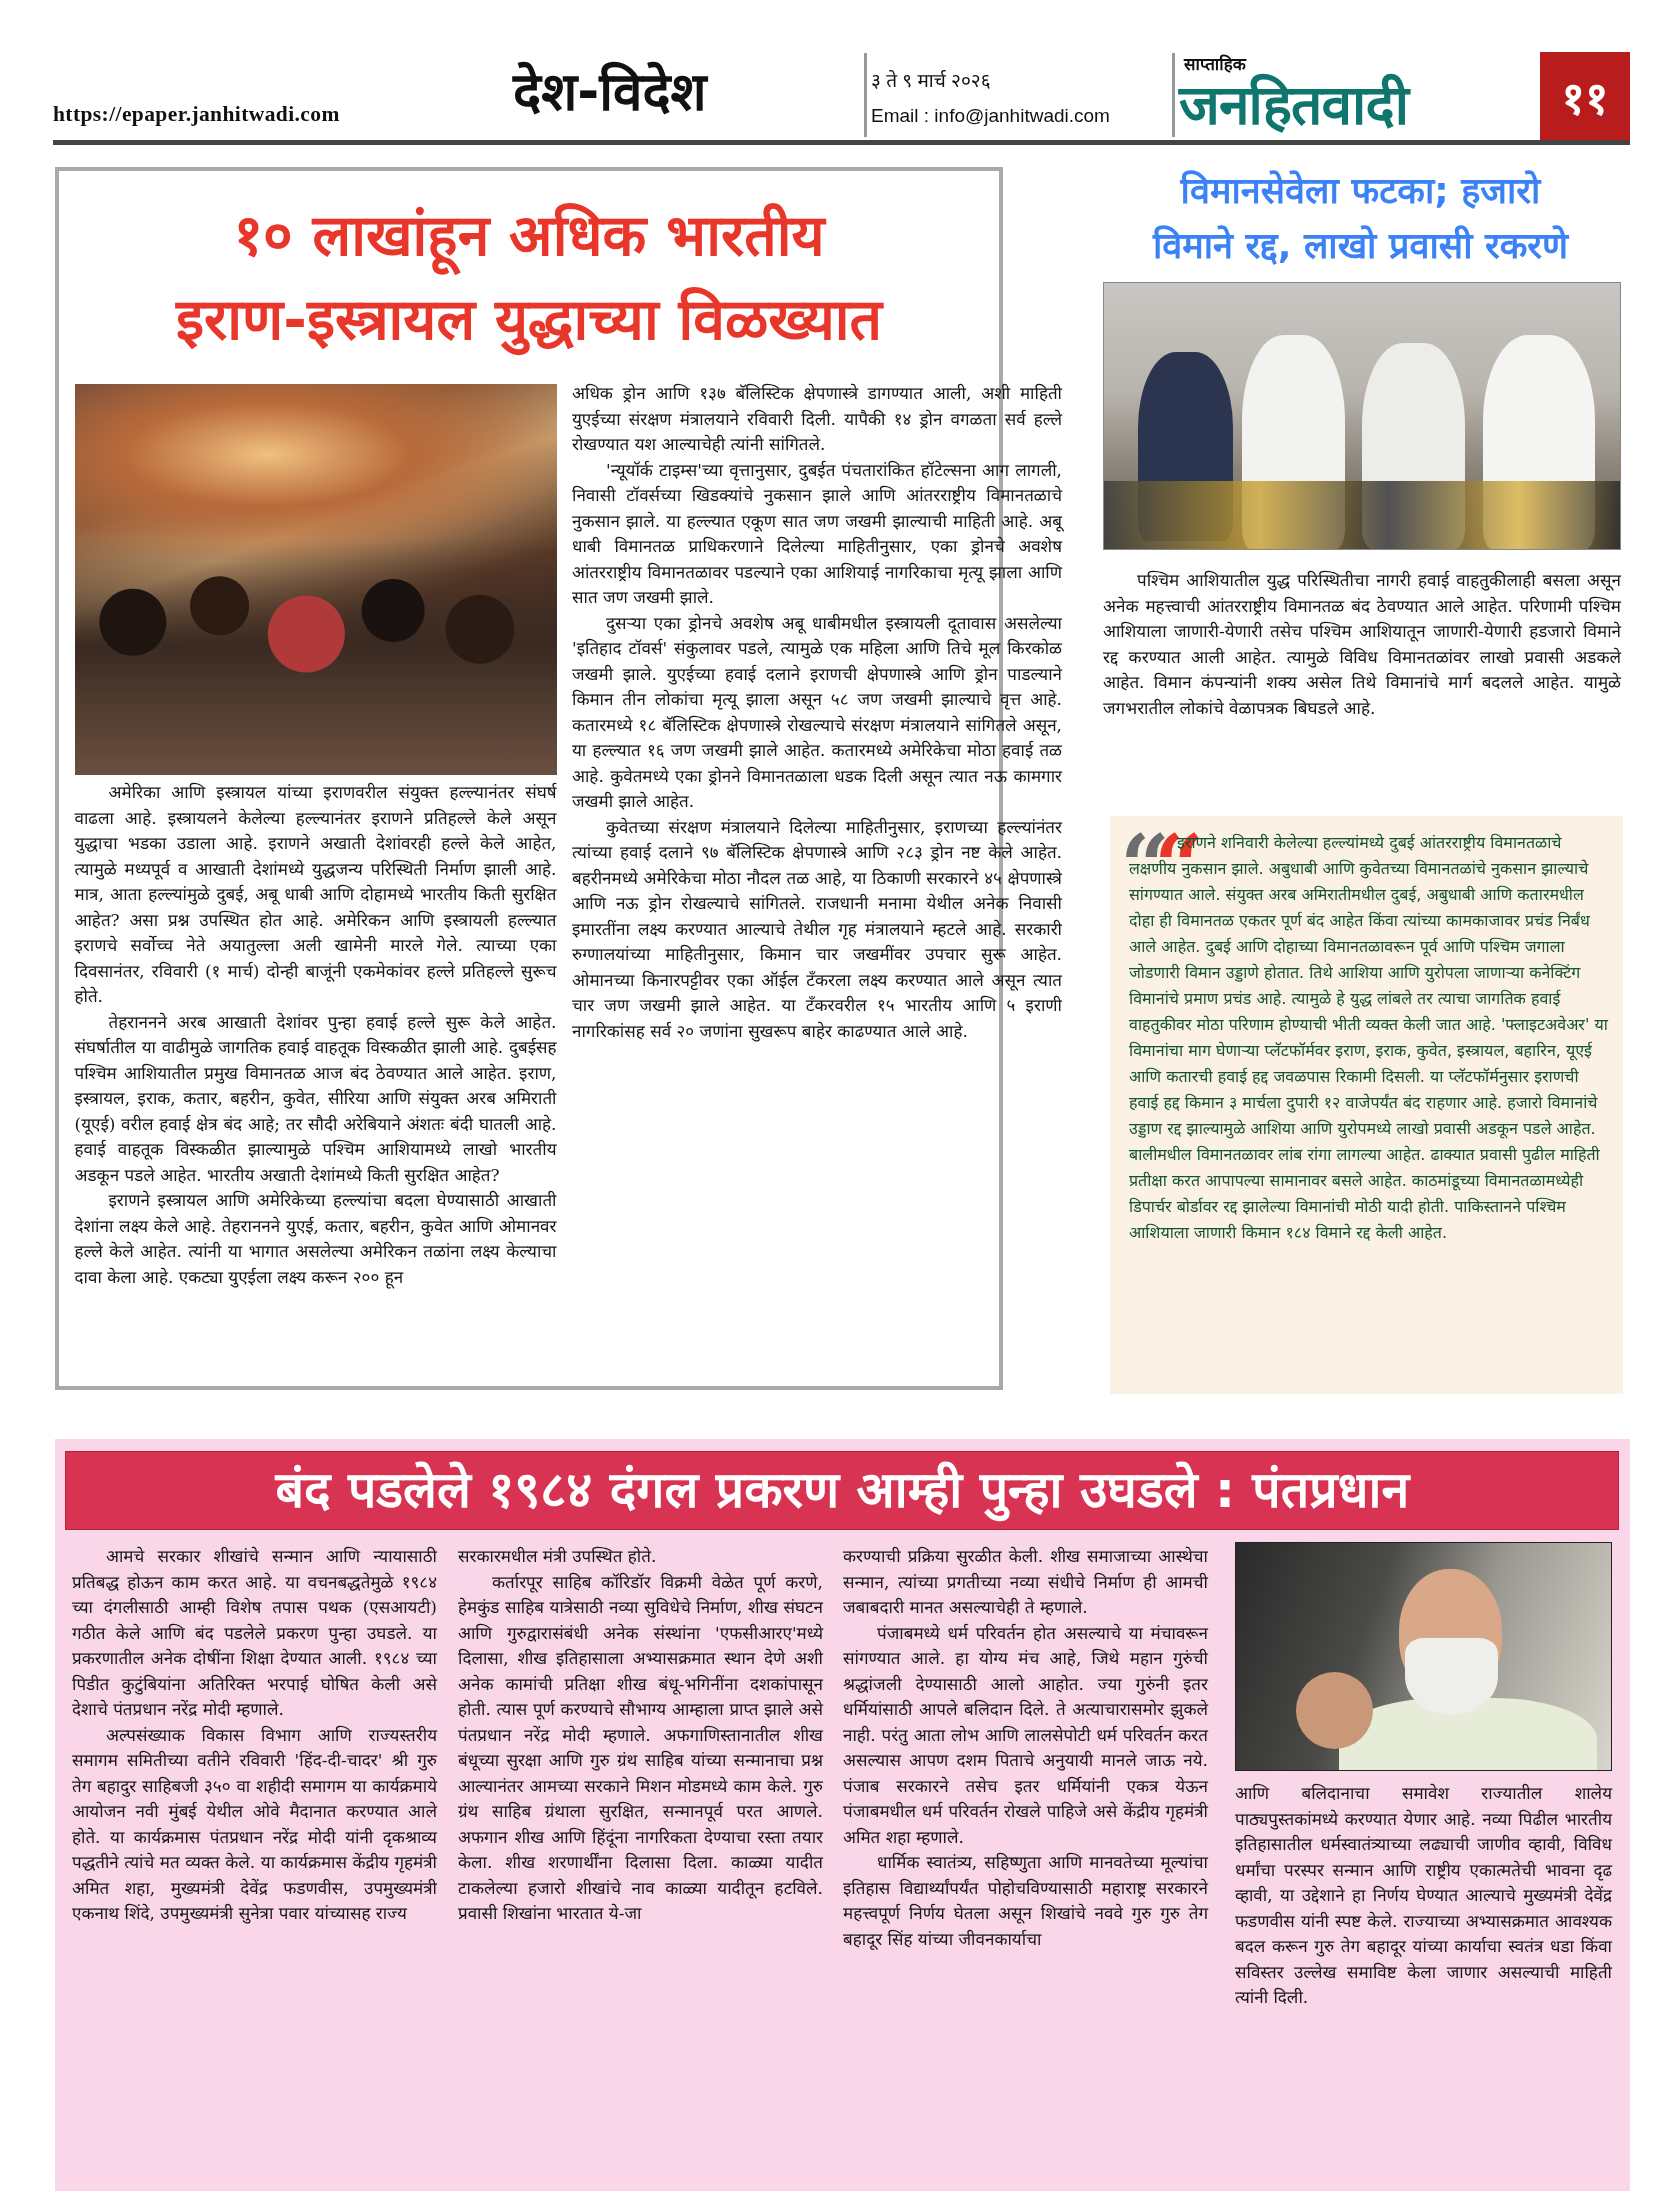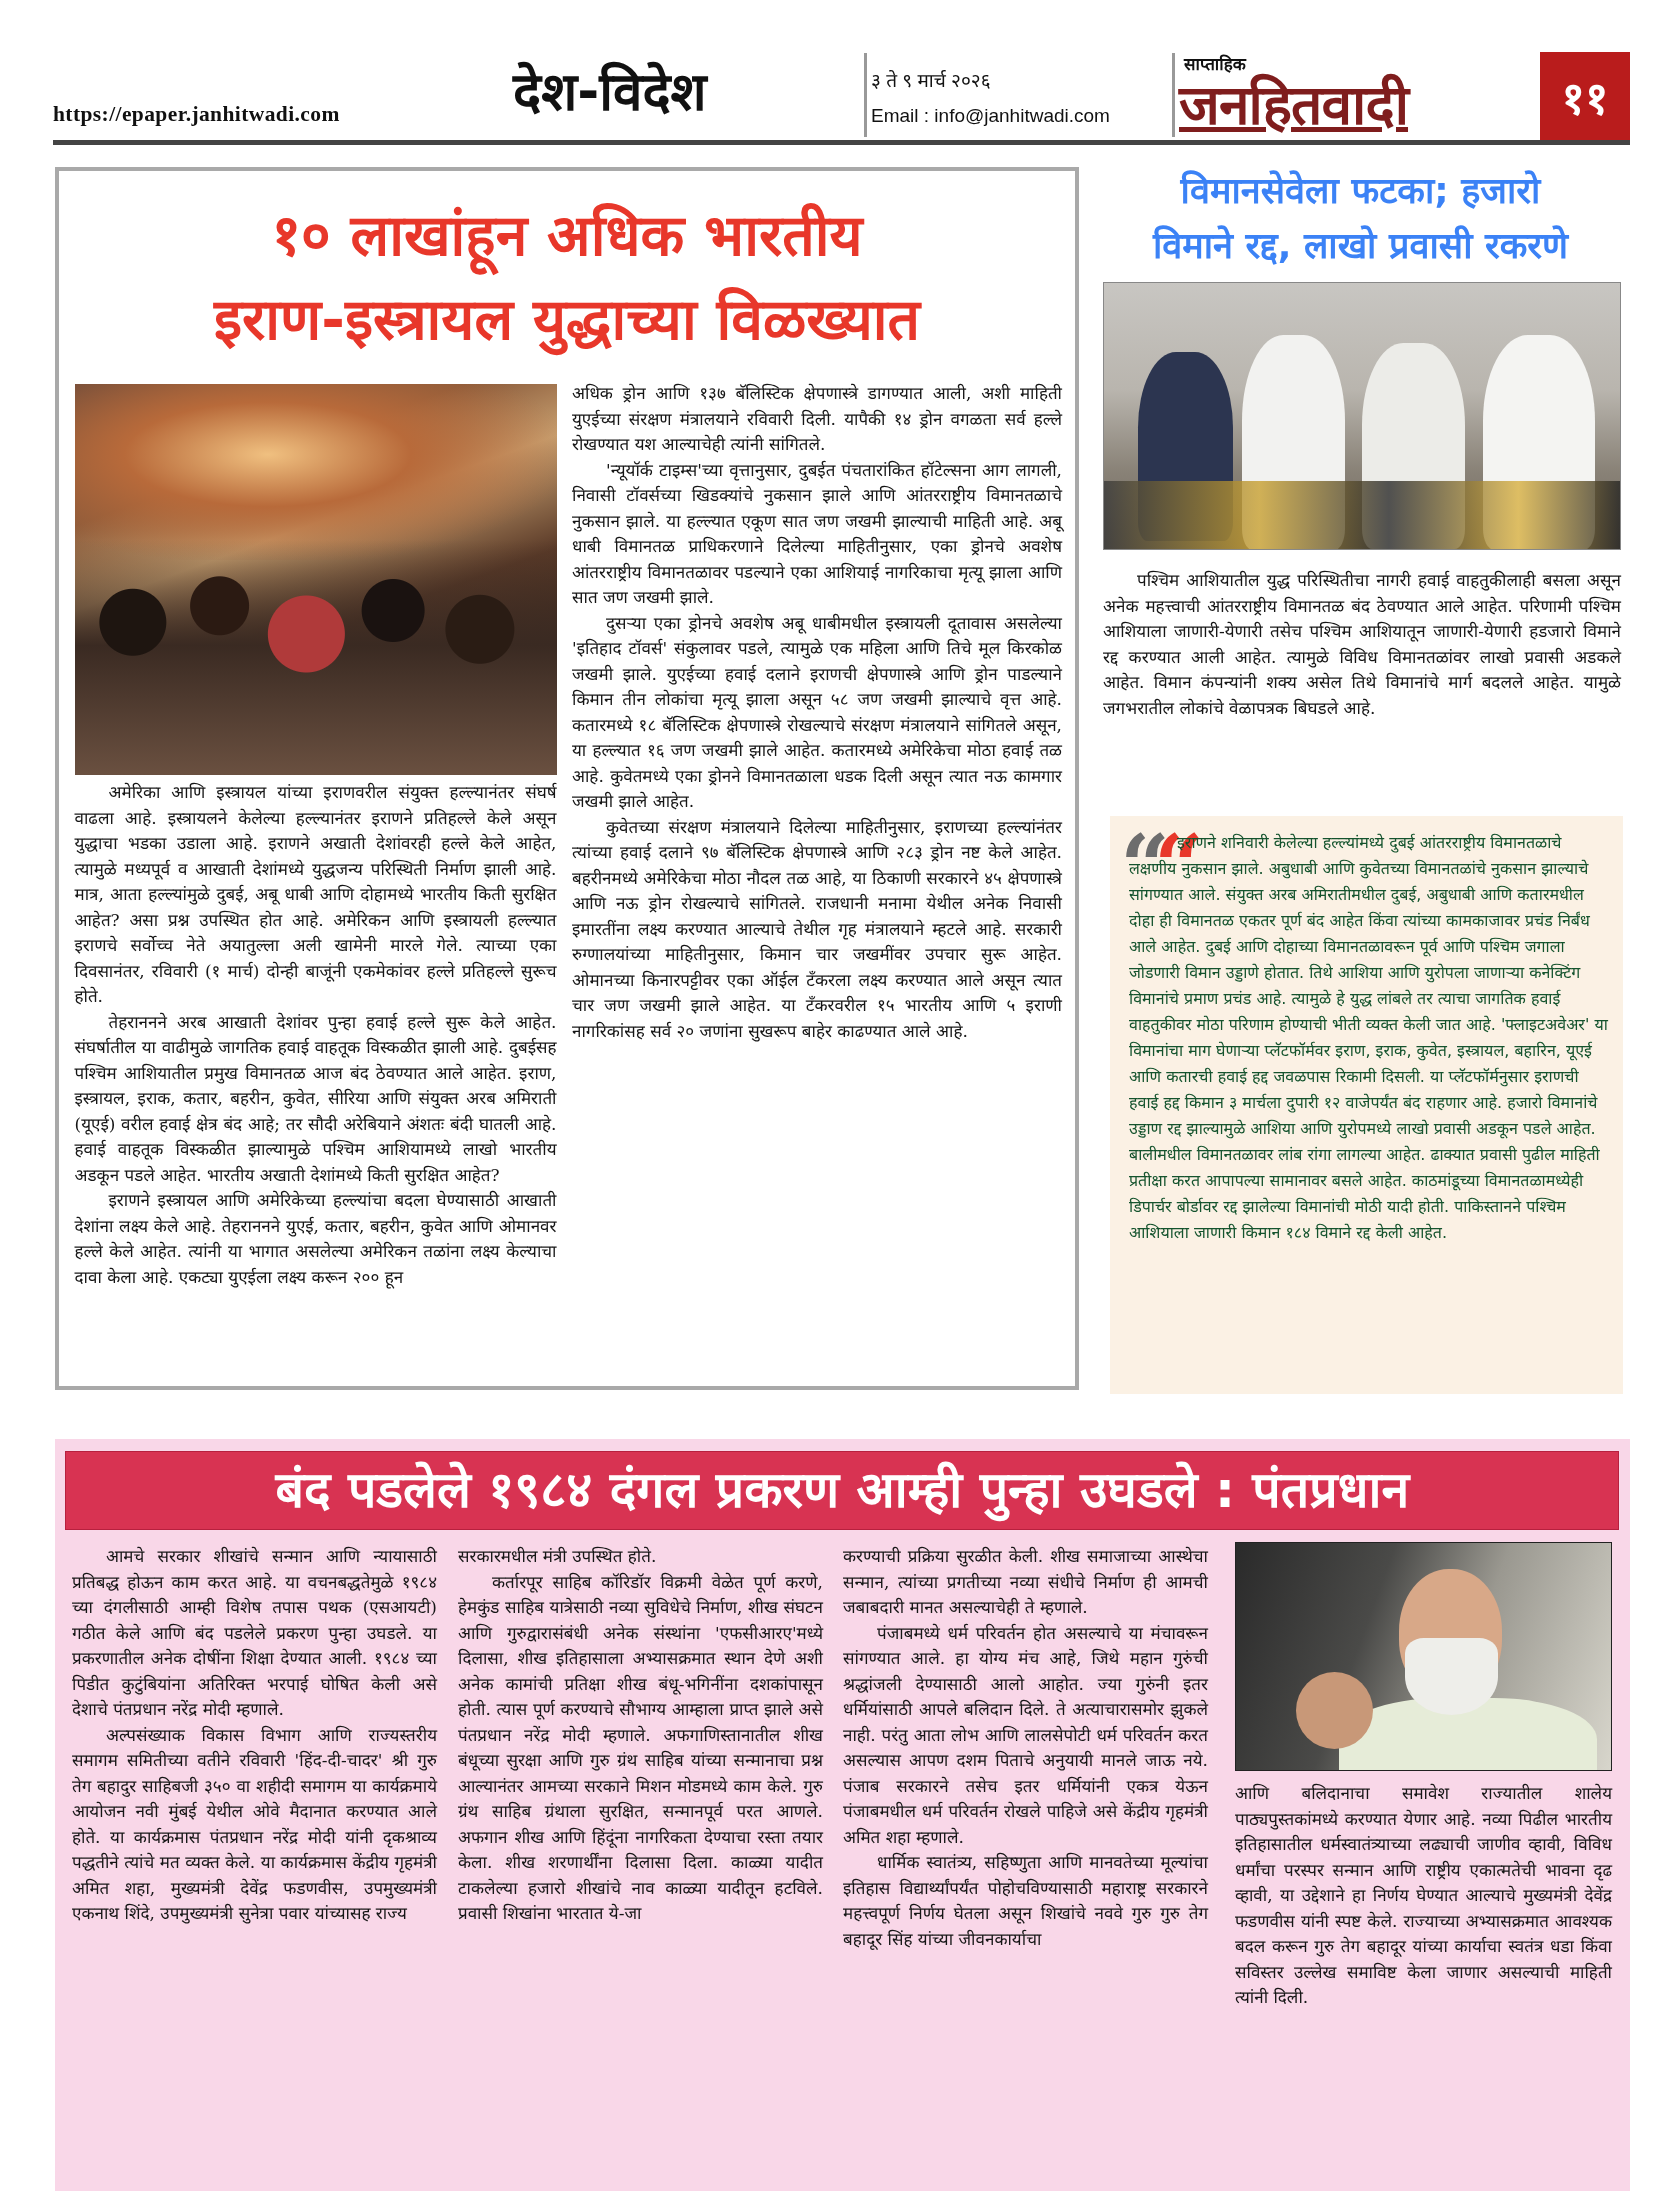--- a/index.html
+++ b/index.html
@@ -7,26 +7,26 @@
   body{font-family:"DejaVu Serif", serif;color:#111;position:relative;}
   .abs{position:absolute;}
 
   
   .mast-url{left:53px;top:102px;font-family:"Liberation Serif", serif;font-weight:bold;font-size:21.5px;color:#111;letter-spacing:0.4px;}
   .mast-section{left:513px;top:57px;font-family:"DejaVu Sans", sans-serif;font-weight:bold;font-size:53px;line-height:69px;color:#111;}
   .vsep{width:2.6px;background:#999;}
   .mast-date{left:871px;top:67px;font-family:"Liberation Sans", sans-serif;font-size:19px;color:#111;}
   .mast-email{left:871px;top:105px;font-family:"Liberation Sans", sans-serif;font-size:19px;color:#111;}
   .mast-weekly{left:1184px;top:52px;font-family:"DejaVu Sans", sans-serif;font-size:17px;font-weight:bold;color:#111;}
-  .mast-name{left:1179px;top:71px;font-family:"DejaVu Sans", sans-serif;font-weight:bold;font-size:55px;line-height:69px;color:#7f1d1d;letter-spacing:-0.9px;text-decoration:underline;}
+  .mast-name{left:1179px;top:71px;font-family:"DejaVu Sans", sans-serif;font-weight:bold;font-size:55px;line-height:69px;color:#0f766e;letter-spacing:-0.9px;}
   .page-num{left:1540px;top:52px;width:90px;height:89px;background:#b91c1c;color:#fff;font-family:"DejaVu Sans", sans-serif;font-size:45px;font-weight:bold;display:flex;align-items:center;justify-content:center;}
   .mast-rule{left:53px;top:140px;width:1577px;height:5.2px;background:#444;}
 
   
-  .main-box{left:55px;top:167px;width:1024px;height:1223px;border:4.3px solid #a9a9a9;background:#fff;}
+  .main-box{left:55px;top:167px;width:948px;height:1223px;border:4.3px solid #a9a9a9;background:#fff;}
   .main-head{left:0;top:22.4px;width:100%;text-align:center;color:#e8372a;font-family:"DejaVu Sans", sans-serif;font-weight:bold;font-size:57px;line-height:84px;}
   .main-photo{left:15.5px;top:213px;width:482px;height:391px;background:linear-gradient(160deg,#6b4a3a 0%,#8a5a3a 25%,#c8a070 40%,#5a3a28 60%,#2a1e1a 100%);overflow:hidden;}
   .main-photo .fire{position:absolute;left:0;top:0;width:100%;height:45%;background:radial-gradient(ellipse at 40% 40%,#f0c080 0%,#b86a3a 35%,rgba(80,50,40,0) 75%);}
   .main-photo .heads{position:absolute;left:0;bottom:0;width:100%;height:60%;background:
      radial-gradient(circle at 12% 35%,#1e1510 0 33px,transparent 34px),
      radial-gradient(circle at 30% 28%,#2b1a12 0 29px,transparent 30px),
      radial-gradient(circle at 48% 40%,#b03a3a 0 38px,transparent 39px),
      radial-gradient(circle at 66% 30%,#1a1210 0 31px,transparent 32px),
      radial-gradient(circle at 84% 38%,#2a1c14 0 34px,transparent 35px),
      linear-gradient(180deg,rgba(0,0,0,0) 0%,#3a2a22 45%,#6a5040 100%);}

